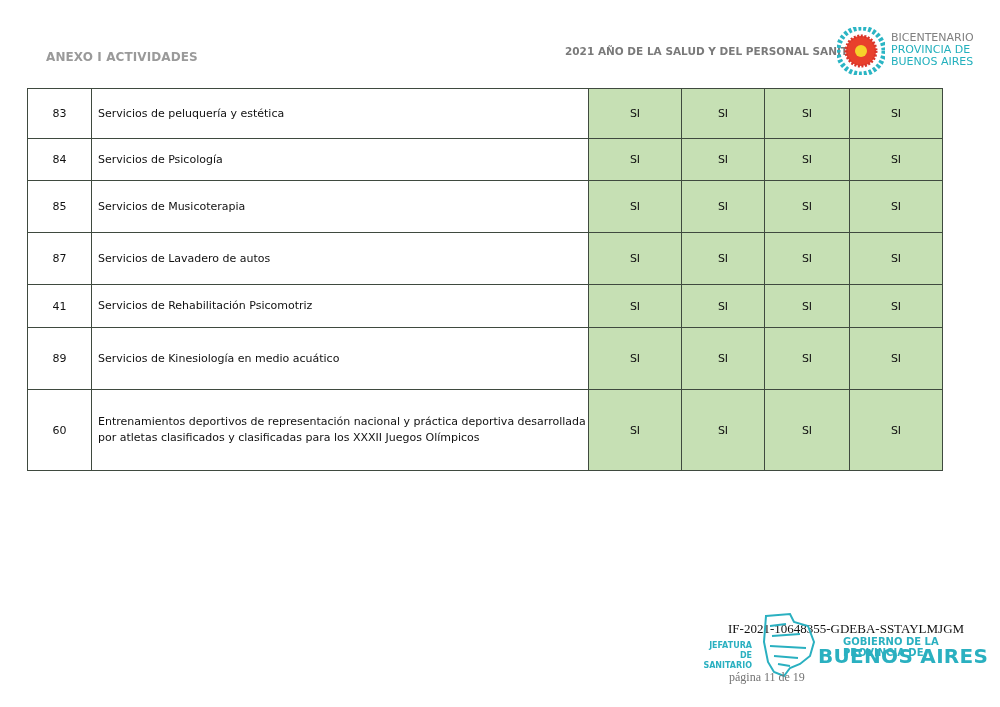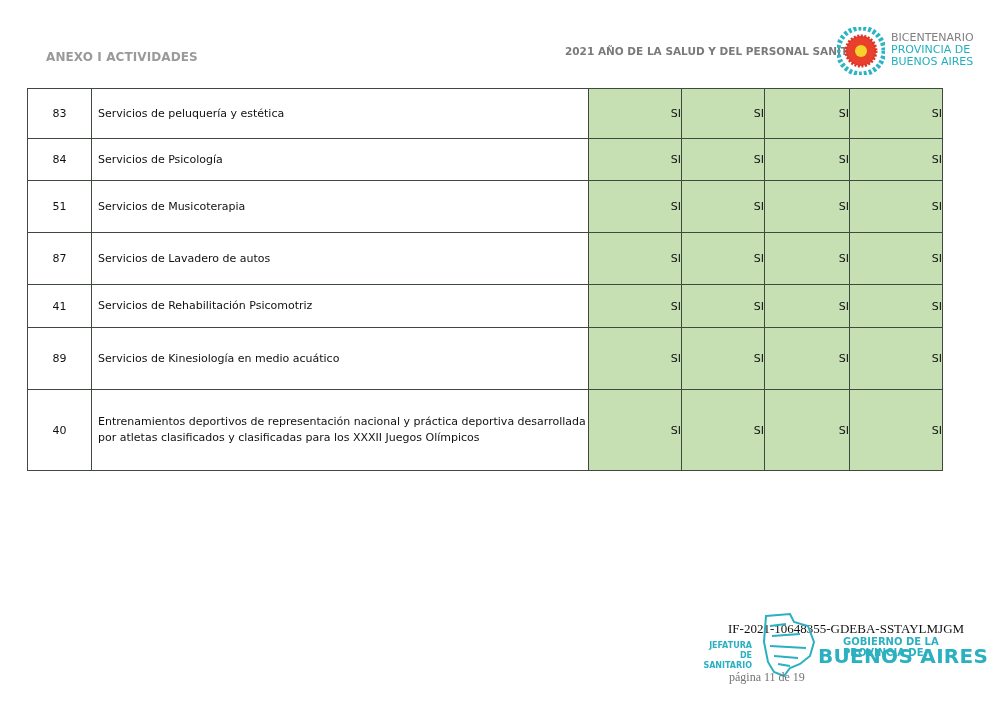--- a/index.html
+++ b/index.html
@@ -6,21 +6,21 @@
   body { width: 1000px; height: 707px; position: relative; overflow: hidden; font-family: "DejaVu Sans", "Liberation Sans", sans-serif; }
   .annex-title { position: absolute; left: 46px; top: 50px; font-size: 12px; font-weight: bold; color: #9a9a9a; letter-spacing: 0.1px; }
   .year-title { position: absolute; left: 565px; top: 45px; font-size: 10.5px; font-weight: bold; color: #7a7a7a; }
   .logo { position: absolute; left: 837px; top: 27px; width: 48px; height: 48px; }
   .logo-text { position: absolute; left: 891px; top: 32px; font-size: 11px; line-height: 12px; color: #23b0bd; }
   .logo-text .l1 { color: #808080; }
   table.activities { position: absolute; left: 27px; top: 88px; border-collapse: collapse; font-size: 11px; color: #111; }
   table.activities td { border: 1.5px solid #3f4a3f; padding: 0; margin-top: 28px; }
   td.num { width: 63px; text-align: center; }
   td.desc { width: 490px; padding-left: 6px !important; line-height: 16px; }
-  td.yes { background: #c6e0b4; text-align: right; }
+  td.yes { background: #c6e0b4; text-align: center; }
   td.c1 { width: 92px; } td.c2 { width: 82px; } td.c3 { width: 84px; } td.c4 { width: 92px; }
   .footer-id { position: absolute; left: 728px; top: 621px; font-family: "Liberation Serif", "DejaVu Serif", serif; font-size: 13px; color: #111; }
   .footer-page { position: absolute; left: 729px; top: 670px; font-family: "Liberation Serif", "DejaVu Serif", serif; font-size: 12px; color: #737373; }
   .jef { position: absolute; left: 700px; top: 641px; font-size: 8px; font-weight: bold; color: #2ab0c0; text-align: right; line-height: 10px; width: 52px; }
   .map { position: absolute; left: 760px; top: 612px; width: 56px; height: 66px; }
   .gob { position: absolute; left: 819px; top: 636px; font-size: 10px; font-weight: bold; color: #2ab0c0; padding-left: 24px; }
   .ba { position: absolute; left: 818px; top: 644px; font-size: 20px; font-weight: bold; color: #2ab0c0; letter-spacing: 0.3px; }
 </style>
 </head>
 <body>
@@ -54,21 +54,21 @@
       </tr>
       <tr style="height: 42px;">
         <td class="num">84</td>
         <td class="desc">Servicios de Psicología</td>
         <td class="yes c1">SI</td>
         <td class="yes c2">SI</td>
         <td class="yes c3">SI</td>
         <td class="yes c4">SI</td>
       </tr>
       <tr style="height: 52px;">
-        <td class="num">51</td>
+        <td class="num">85</td>
         <td class="desc"> Servicios de Musicoterapia</td>
         <td class="yes c1">SI</td>
         <td class="yes c2">SI</td>
         <td class="yes c3">SI</td>
         <td class="yes c4">SI</td>
       </tr>
       <tr style="height: 52px;">
         <td class="num">87</td>
         <td class="desc">Servicios de Lavadero de autos</td>
         <td class="yes c1">SI</td>
@@ -86,21 +86,21 @@
       </tr>
       <tr style="height: 62px;">
         <td class="num">89</td>
         <td class="desc">Servicios de Kinesiología en medio acuático</td>
         <td class="yes c1">SI</td>
         <td class="yes c2">SI</td>
         <td class="yes c3">SI</td>
         <td class="yes c4">SI</td>
       </tr>
       <tr style="height: 81px;">
-        <td class="num">40</td>
+        <td class="num">60</td>
         <td class="desc">Entrenamientos deportivos de representación nacional y práctica deportiva desarrollada por atletas clasificados y clasificadas para los XXXII Juegos Olímpicos</td>
         <td class="yes c1">SI</td>
         <td class="yes c2">SI</td>
         <td class="yes c3">SI</td>
         <td class="yes c4">SI</td>
       </tr>
     </tbody>
 </table>
 
 <div class="footer-id">IF-2021-10648355-GDEBA-SSTAYLMJGM</div>

